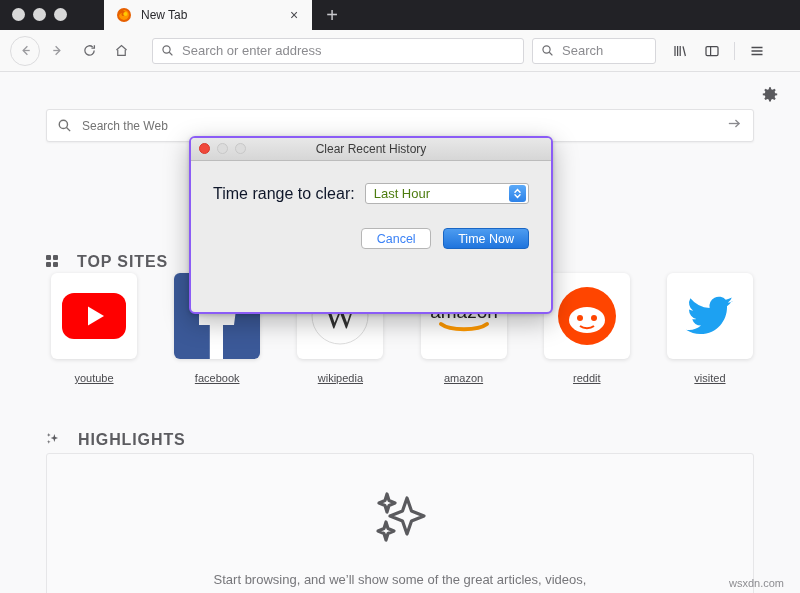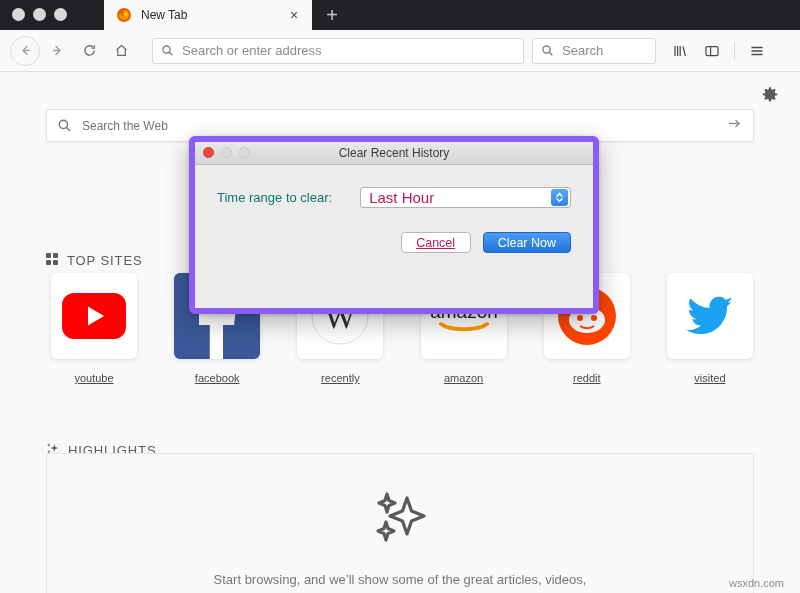--- a/index.html
+++ b/index.html
@@ -127,26 +127,26 @@
     box-shadow: 0 1px 2px rgba(0,0,0,.05);
     display: flex; align-items: center;
     box-sizing: border-box;
     padding: 0 10px;
   }
   .web-search .ph { font-size: 12px; color: #737373; margin-left: 10px; }
   .web-search .go { margin-left: auto; color: #8a8a8e; }
 
   .section-head {
     position: absolute; left: 46px;
-    display: flex; align-items: center; gap: 9px;
-    font-size: 13px; font-weight: normal; letter-spacing: .9px;
+    display: flex; align-items: center; gap: 19px;
+    font-size: 16px; font-weight: bold; letter-spacing: .9px;
     color: #5c5c60;
   }
   #tops-head { top: 181px; }
-  #high-head { top: 370px; }
+  #high-head { top: 359px; }
 
   .topsites {
     position: absolute; left: 46px; top: 201px;
     width: 712px;
     display: flex; justify-content: space-between;
   }
   .tile-wrap { width: 96px; display:flex; flex-direction:column; align-items:center; }
   .tile {
     width: 86px; height: 86px;
     background: #fff;
@@ -178,23 +178,23 @@
     max-width: 380px;
   }
 
   .watermark {
     position: absolute; right: 16px; bottom: 4px;
     font-size: 11px; color: #8d8d91;
   }
   .dialog {
     position: absolute;
     left: 189px; top: 136px;
-    width: 410px; height: 178px;
+    width: 364px; height: 178px;
     background: #ececec;
-    border: 6px solid #8b5cf6;
+    border: 2px solid #8b5cf6;
     border-radius: 6px;
     box-shadow: 0 8px 26px rgba(0,0,0,.28), 0 1px 4px rgba(0,0,0,.18);
     box-sizing: border-box;
     overflow: hidden;
   }
   .dlg-title {
     height: 22px;
     background: linear-gradient(#e8e8e8, #d6d6d6);
     border-bottom: 1px solid #bcbcbc;
     display: flex; align-items: center;
@@ -203,33 +203,33 @@
   .dlg-lights { position:absolute; left: 8px; top: 5px; display:flex; gap: 7px; }
   .dl { width: 11px; height: 11px; border-radius: 50%; box-sizing:border-box; }
   .dl.close { background: #f0483a; border: 1px solid #d8392c; }
   .dl.dis { background: #dcdcdc; border: 1px solid #c8c8c8; }
   .dlg-title-text {
     width: 100%; text-align: center;
     font-size: 12px; color: #3c3c3c;
   }
   .dlg-body { padding: 22px 22px 0 22px; }
   .row1 { display:flex; align-items:center; }
-  .lbl-range { font-size: 13px; color: #0f766e; margin-right: 28px; }
+  .lbl-range { font-size: 16px; color: #0f172a; margin-right: 10px; }
   .select {
     flex: 1 1 auto;
     height: 21px;
     background: #fff;
     border: 1px solid #b3b3b3;
     border-radius: 3px;
     display: flex; align-items: center;
     padding-left: 8px;
     position: relative;
     box-sizing: border-box;
   }
-  .select .val { font-size: 15px; color: #be185d; }
+  .select .val { font-size: 13px; color: #4d7c0f; }
   .stepper {
     position: absolute; right: 2px; top: 1px;
     width: 17px; height: 17px;
     background: linear-gradient(#5aa9f8, #2d82e8);
     border-radius: 3px;
     display:flex; align-items:center; justify-content:center;
   }
   .row2 { display:flex; align-items:center; margin-top: 28px; }
   .disclose {
     width: 20px; height: 19px;
@@ -246,21 +246,21 @@
   }
   .btn {
     height: 21px;
     min-width: 70px;
     border-radius: 4px;
     font-size: 12.5px;
     display:flex; align-items:center; justify-content:center;
     padding: 0 14px;
     box-sizing: border-box;
   }
-  .btn.cancel { background: #fff; border: 1px solid #b6b6b6; color: #be185d; text-decoration: underline; }
+  .btn.cancel { background: #fff; border: 1px solid #b6b6b6; color: #3b82f6; }
   .btn.primary {
     background: linear-gradient(#4d9cf0, #1f74dd);
     border: 1px solid #1a66c4;
     color: #fff;
   }
 </style>
 </head>
 <body>
 
 <div class="browser">
@@ -409,21 +409,21 @@
         <div class="tile-label">facebook</div>
       </div>
 
       <div class="tile-wrap">
         <div class="tile">
           <svg width="60" height="60" viewBox="0 0 60 60">
             <circle cx="30" cy="30" r="28" fill="#fff" stroke="#ddd"></circle>
             <text x="30" y="42" font-size="34" font-family="'Liberation Serif', serif" fill="#333" text-anchor="middle">W</text>
           </svg>
         </div>
-        <div class="tile-label">recently</div>
+        <div class="tile-label">wikipedia</div>
       </div>
 
       <div class="tile-wrap">
         <div class="tile">
           <svg width="66" height="40" viewBox="0 0 66 40">
             <text x="33" y="22" font-size="19" font-family="'Liberation Sans', sans-serif" fill="#222" text-anchor="middle">amazon</text>
             <path d="M10 28c9 7 37 7 46 0" stroke="#ff9900" stroke-width="4" fill="none" stroke-linecap="round"></path>
           </svg>
         </div>
         <div class="tile-label">amazon</div>
@@ -498,16 +498,16 @@
             <path d="M2 5.2 4.5 2.6 7 5.2"></path>
               <path d="M2 7.8 4.5 10.4 7 7.8"></path>
           </svg>
         </span>
       </div>
     </div>
 
 
     <div class="row3">
       <div class="btn cancel">Cancel</div>
-      <div class="btn primary">Clear Now</div>
+      <div class="btn primary">Time Now</div>
     </div>
   </div>
 </div>
 
 </body></html>

